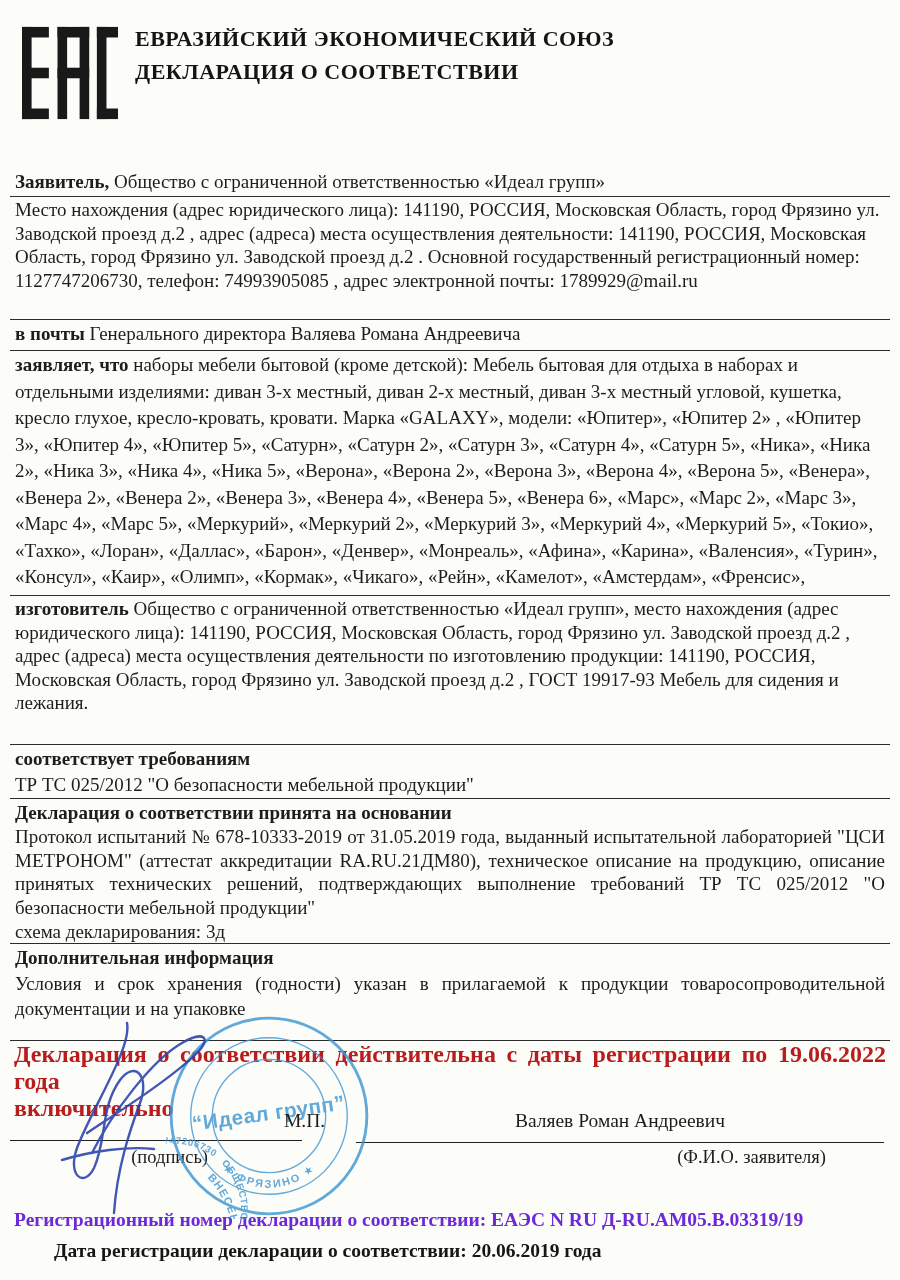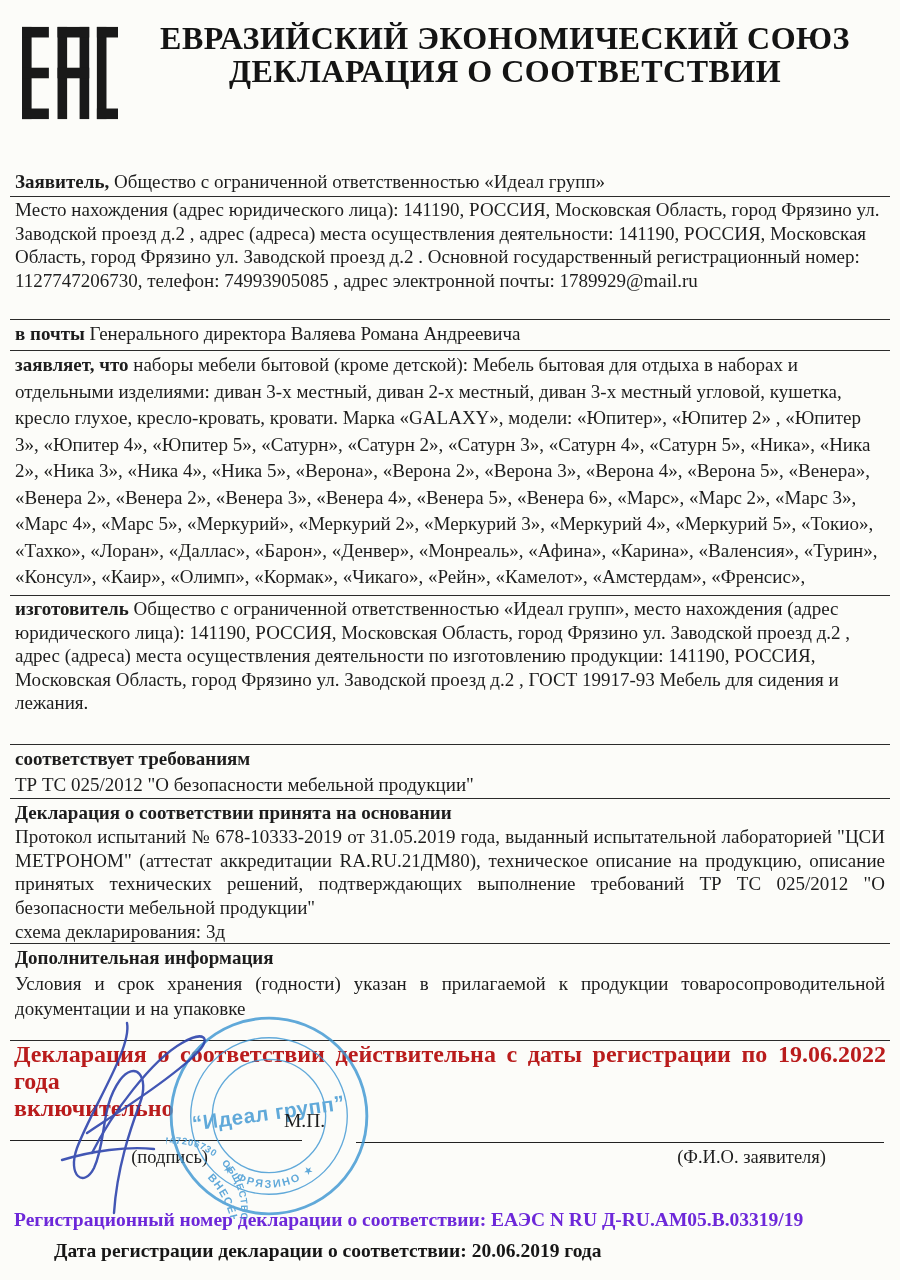--- a/index.html
+++ b/index.html
@@ -8,21 +8,21 @@
     width:900px;height:1280px;
     background:#fcfcf9;
     font-family:"Liberation Serif","DejaVu Serif",serif;
     color:#1d1d1d;
     overflow:hidden;
   }
   
   .eac-logo{position:absolute;left:22px;top:26px;width:96px;height:94px;}
   .title{
     position:absolute;left:135px;right:25px;top:22px;
-    text-align:center;font-weight:bold;font-size:32px;line-height:33px;
+    text-align:left;font-weight:bold;font-size:22px;line-height:33px;
     letter-spacing:0.5px;color:#141414;
   }
   
   .doc{position:absolute;left:10px;right:10px;top:168px;}
   .row{
     border-bottom:1.6px solid #2b2b2b;
     padding:1px 5px 0 5px;
     font-size:19px;line-height:25.5px;
     overflow:hidden;
   }
@@ -111,20 +111,21 @@
 
   <div class="validity">
     <div class="l1">Декларация о соответствии действительна с даты регистрации по 19.06.2022 года</div>
     <div>включительно</div>
   </div>
 
   <div class="sig-line-left"></div>
   <div class="sig-caption">(подпись)</div>
   <div class="mp-label">М.П.</div>
   <div class="sig-line-right"></div>
+  <div class="fio-name">Валяев Роман Андреевич</div>
   <div class="fio-caption">(Ф.И.О. заявителя)</div>
 
   <svg class="stamp" viewBox="0 0 200 200" aria-hidden="true">
     <defs>
       <path id="arcOuter" d="M 40,160 A 85,85 0 1 1 39.9,159.9"></path>
       <path id="arcInner" d="M 54,146 A 65,65 0 1 1 53.9,145.9"></path>
       <path id="arcBottom" d="M 45,140 A 66,66 0 0 0 155,140"></path>
     </defs>
     <g fill="none" stroke="#3f97d3">
       <circle cx="100" cy="100" r="95" stroke-width="2.8"></circle>

